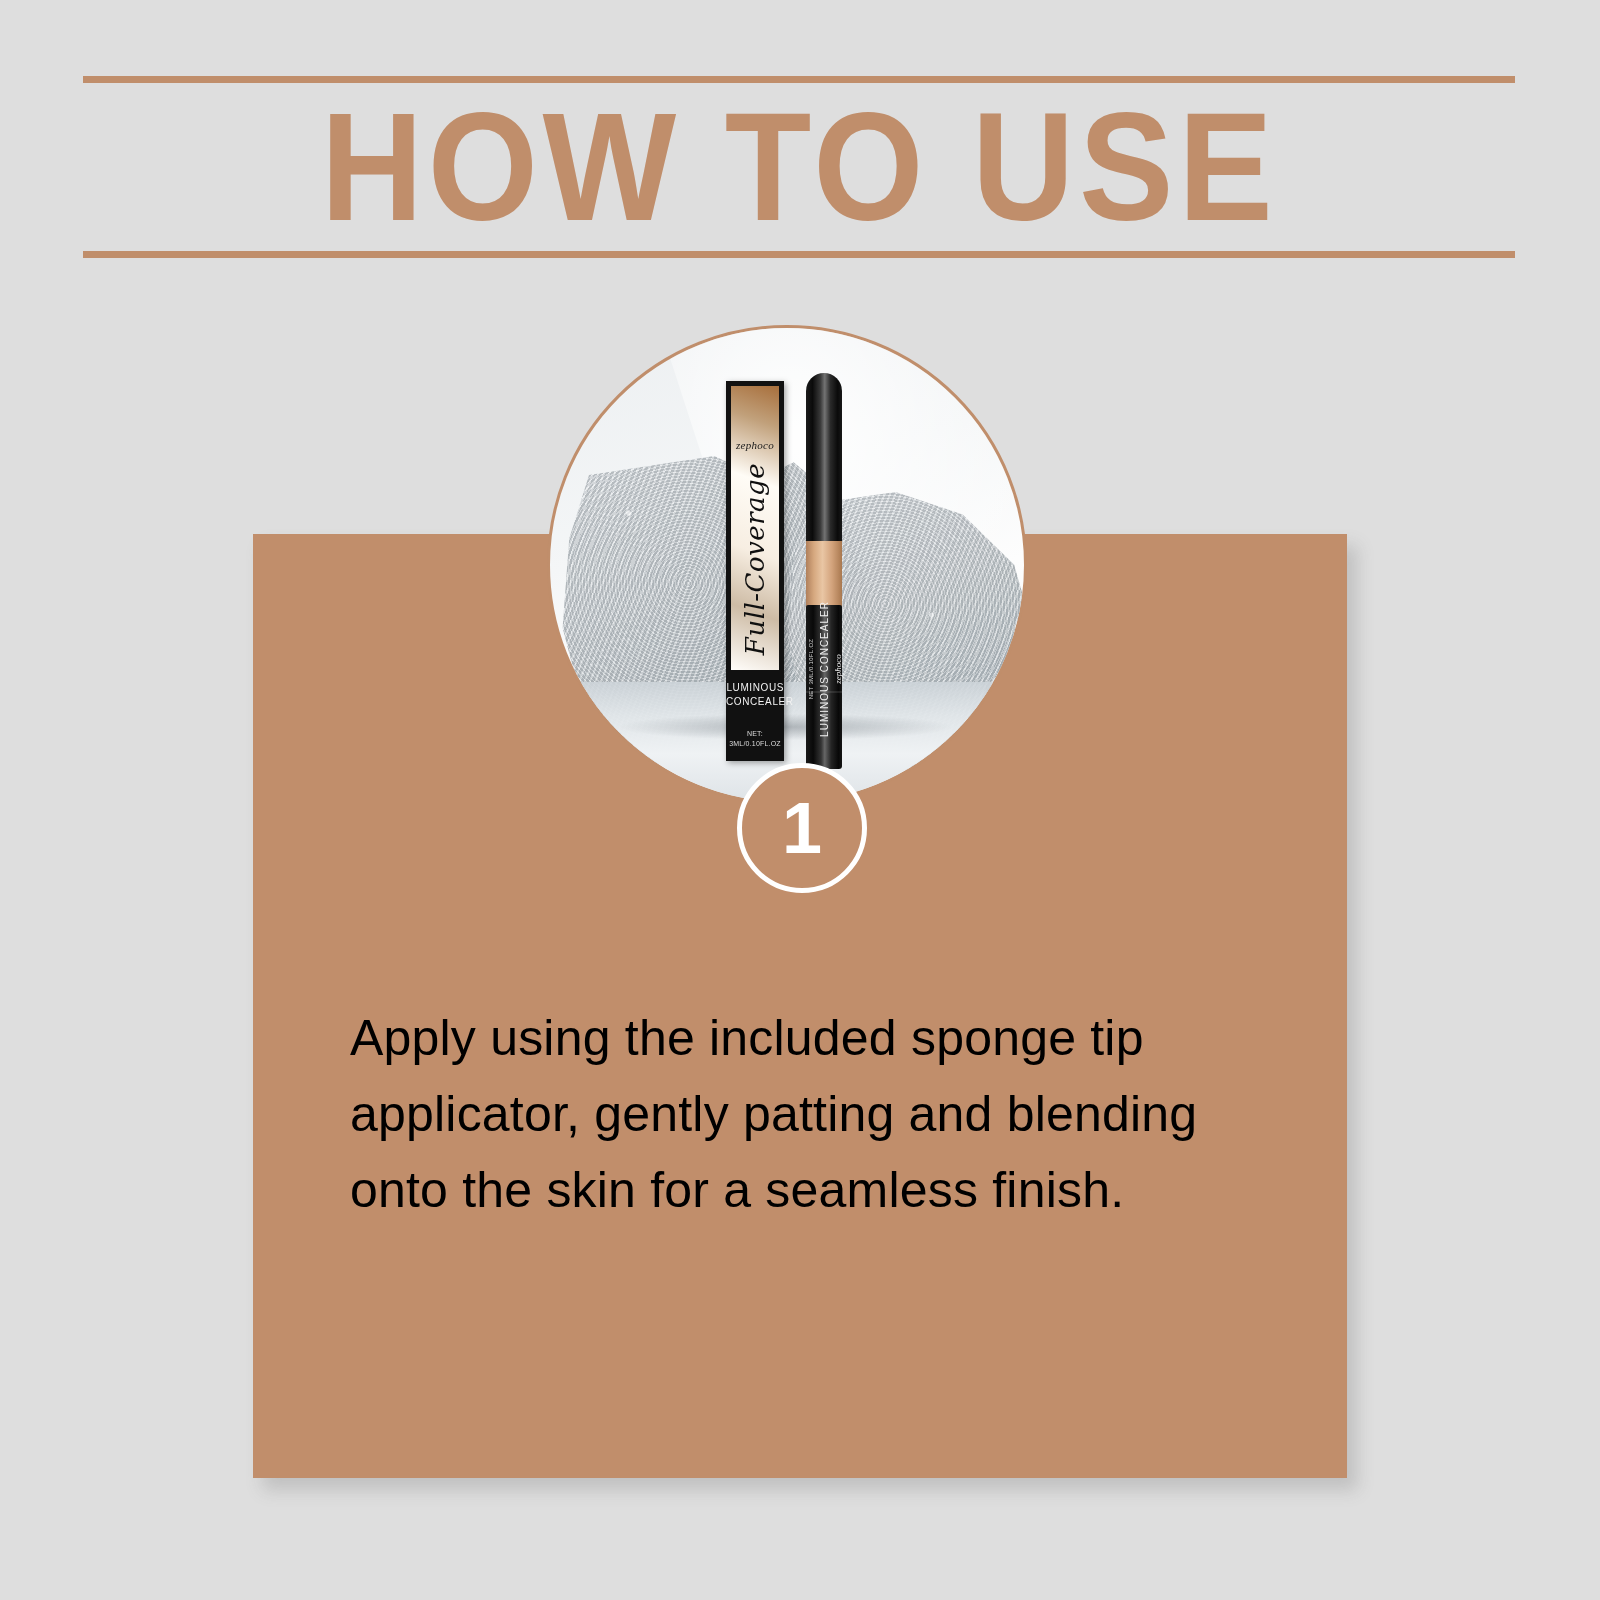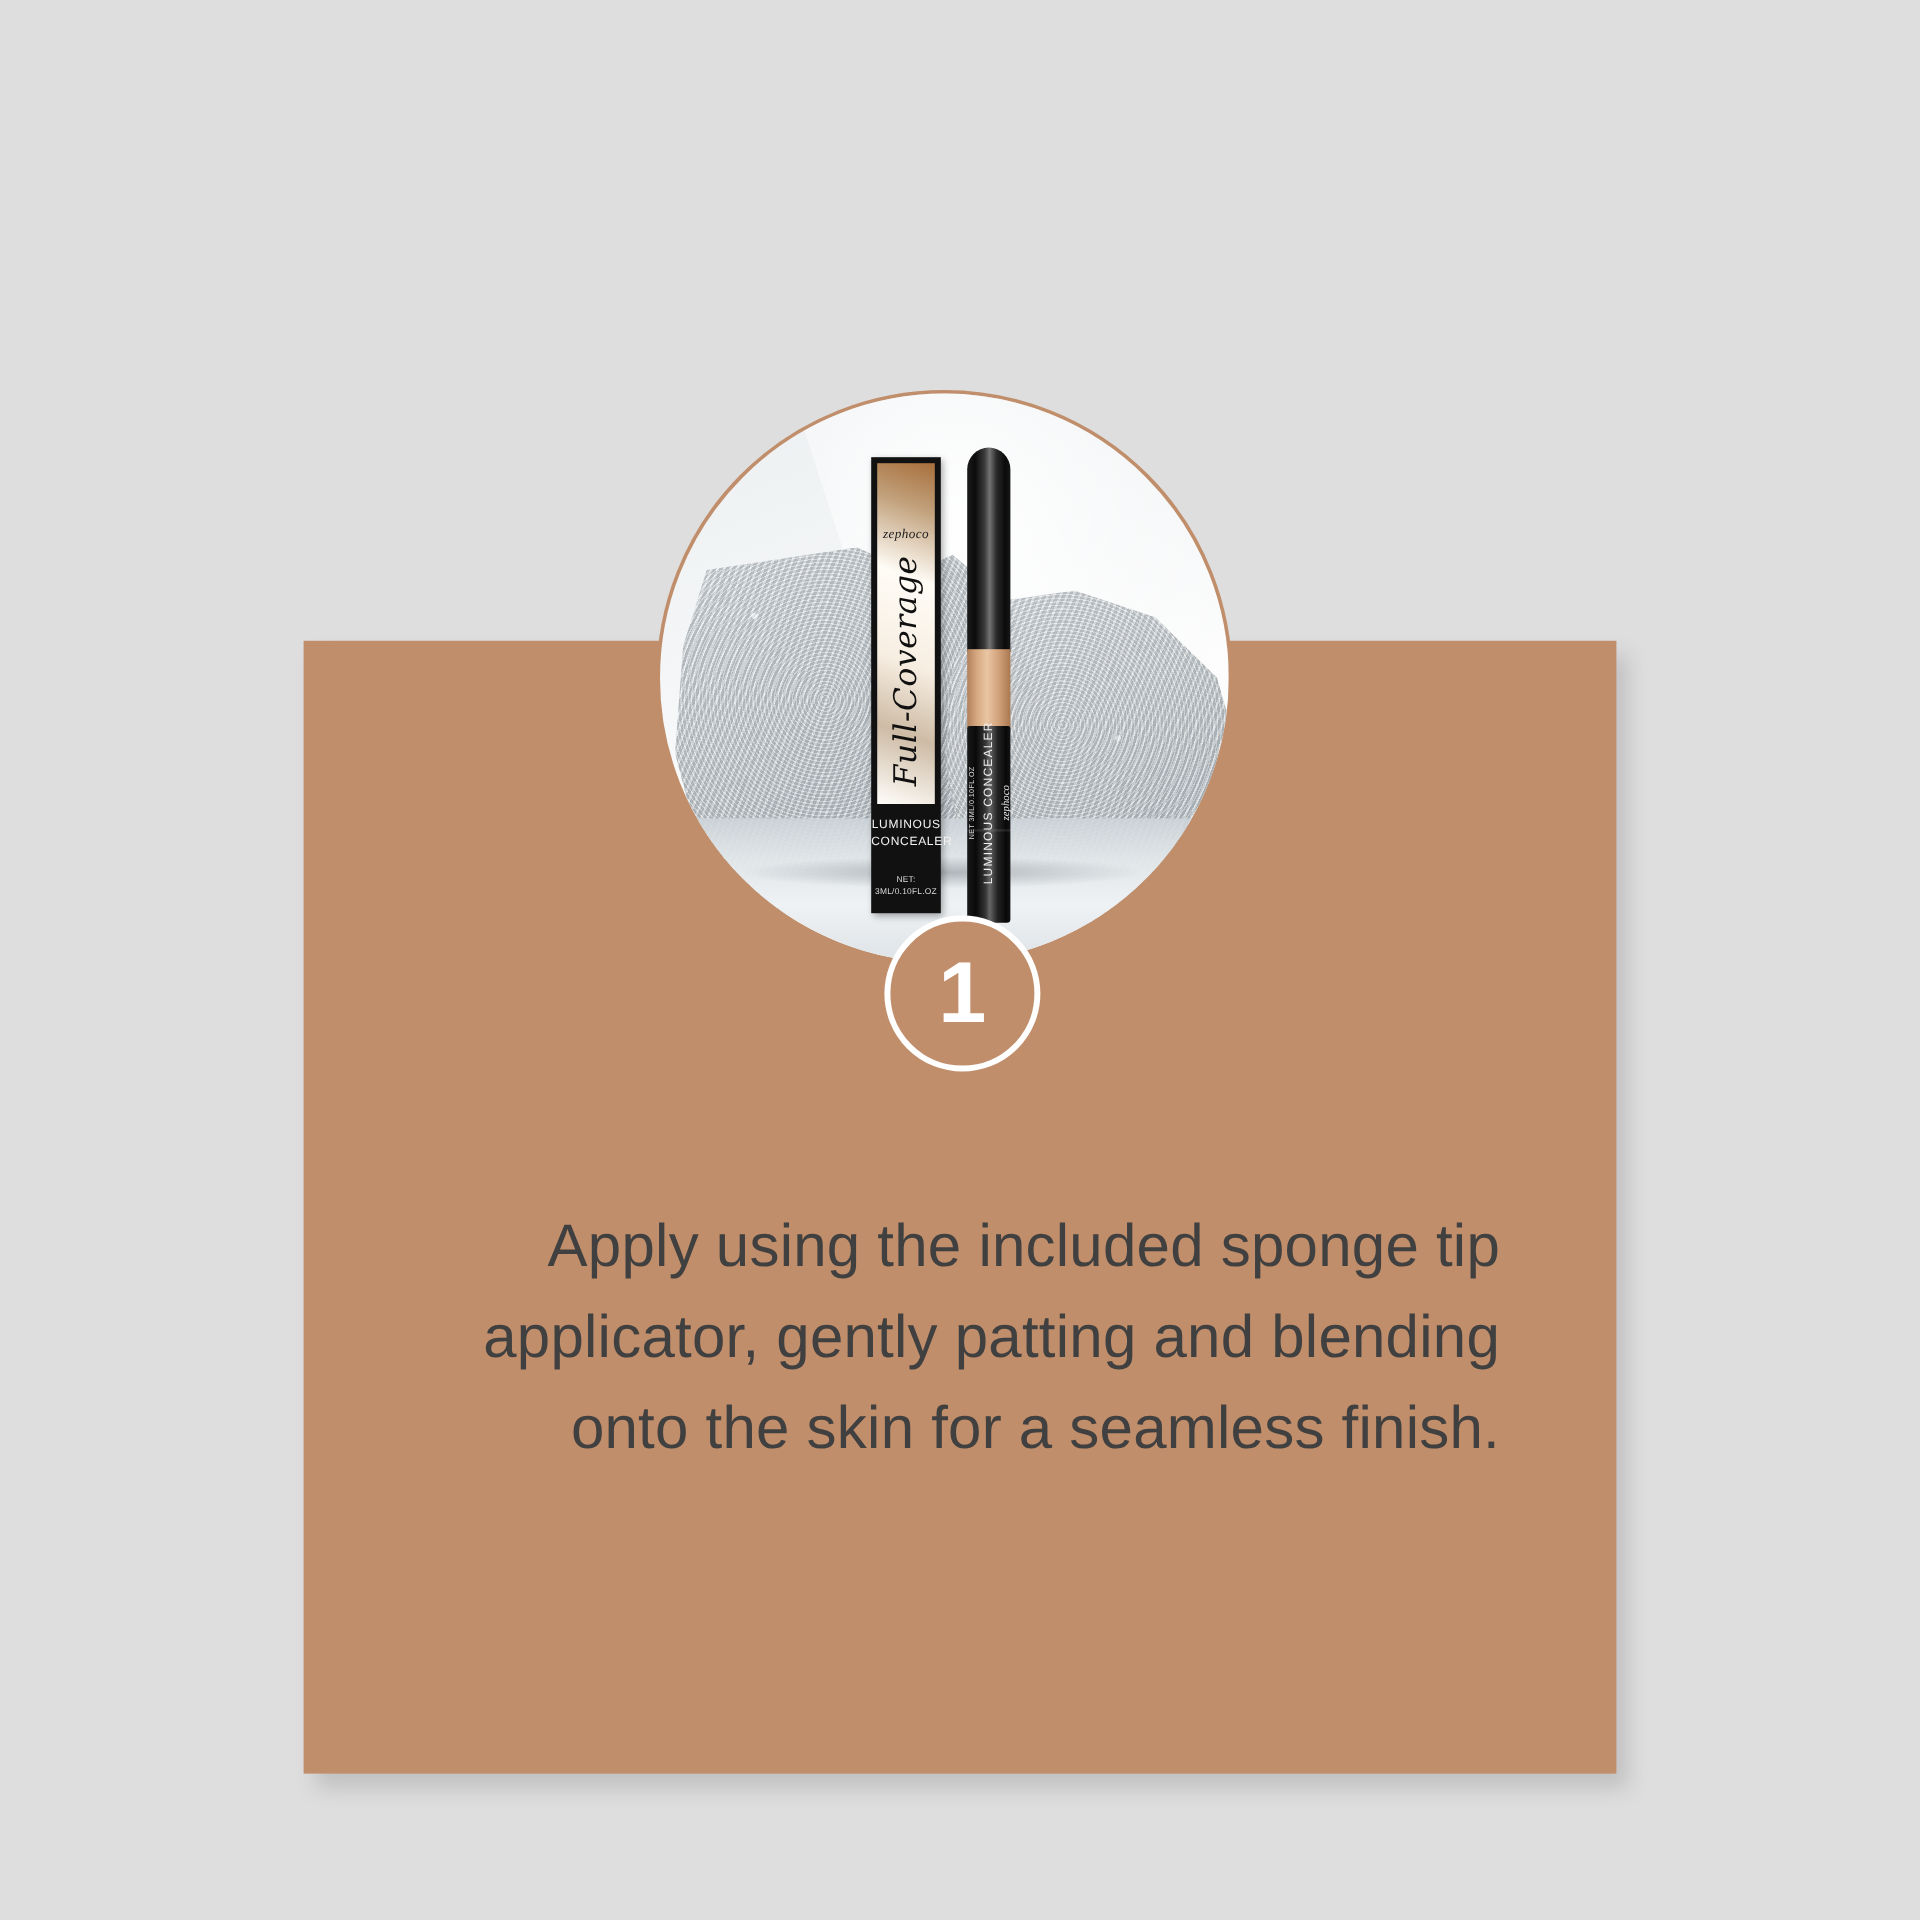--- a/index.html
+++ b/index.html
@@ -66,22 +66,22 @@
     background: #c18e6b;
     box-shadow: 10px 12px 16px rgba(90,90,90,0.22);
   }
 
   #step-text {
     position: absolute;
     left: 50%;
     top: 466px;
     transform: translateX(-50%);
     width: 900px;
-    text-align: right;
-    color: #404040;
+    text-align: left;
+    color: #000000;
     font-family: "Liberation Sans Narrow", "Liberation Sans", sans-serif;
     font-size: 50px;
     line-height: 1.52;
     font-weight: 400;
     letter-spacing: 0.2px;
   }
 
   
   #product-circle {
     position: absolute;
@@ -321,20 +321,25 @@
     font-weight: bold;
     line-height: 1;
     user-select: none;
   }
 </style>
 </head>
 <body>
 
 <div id="page">
 
+  <div id="header-block">
+    <div class="rule top"></div>
+    <div id="page-title">HOW TO USE</div>
+    <div class="rule bottom"></div>
+  </div>
 
   <div id="content-panel">
     <div id="step-text">Apply using the included sponge tip applicator, gently patting and blending onto the skin for a seamless finish.</div>
   </div>
 
   <div id="product-circle">
     <div class="photo-inner">
       <div class="light-sweep"></div>
       <div class="rock"></div>
       <div class="rock right"></div>

